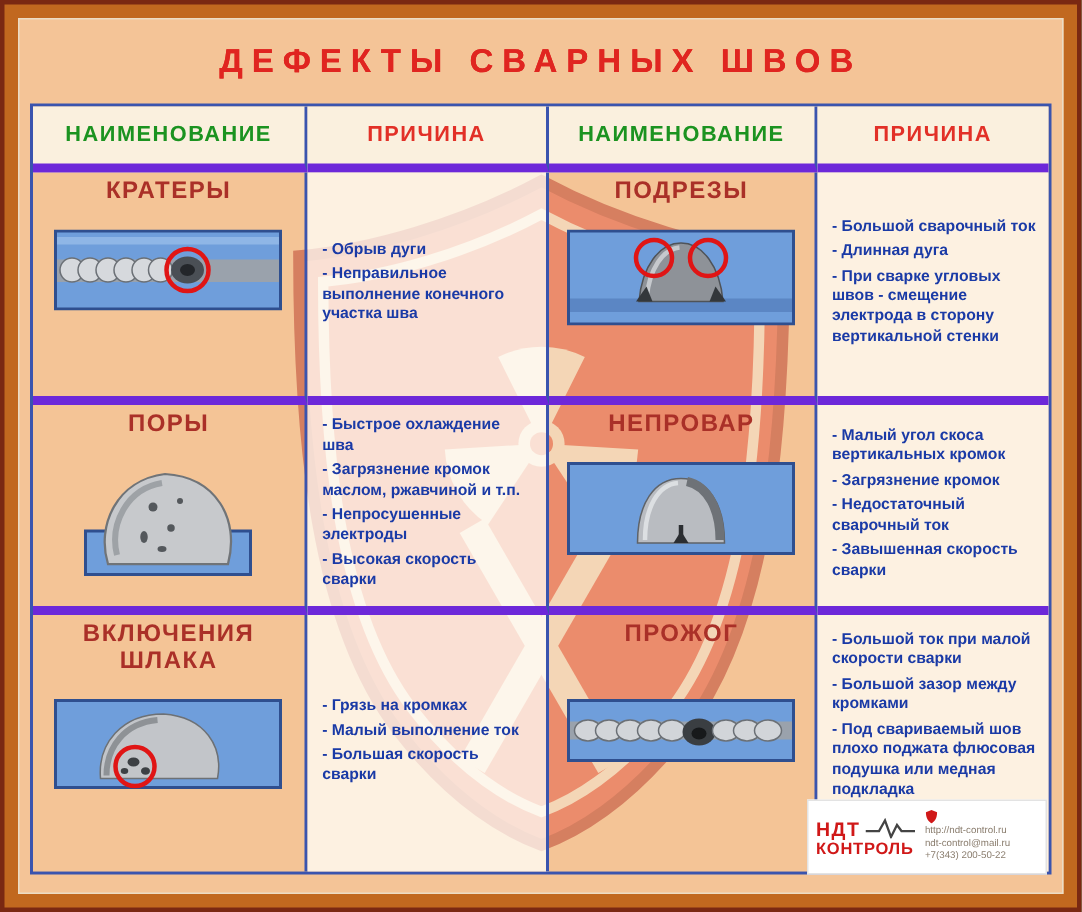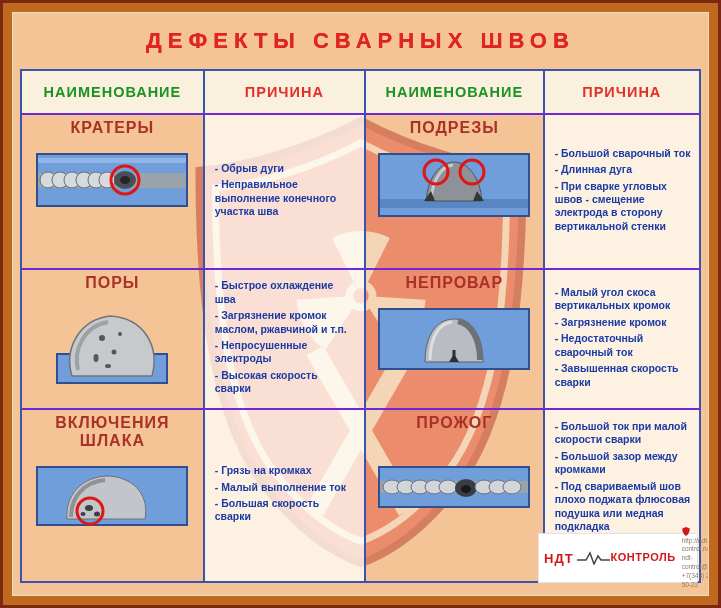--- a/index.html
+++ b/index.html
@@ -17,21 +17,21 @@
 
   .watermark { position:absolute; left:152px; top:98px; width:392px; height:462px; z-index:0; opacity:.55; pointer-events:none; }
 
   .table {
     position:relative; z-index:1; margin:0 7px;
     display:grid;
     grid-template-columns:27% 23.8% 26.4% 22.8%;
     grid-template-rows:44px 155px 140px 171px;
     border:2px solid #3a54ae;
   }
-  .cell { box-sizing:border-box; border-right:2px solid #3a54ae; border-bottom:2px solid #6d28d9; position:relative; }
+  .cell { box-sizing:border-box; border-right:2px solid #3a54ae; border-bottom:6px solid #6d28d9; position:relative; }
   .cell.col4 { border-right:none; }
   .cell.rlast { border-bottom:none; }
 
   .hdr { display:flex; align-items:center; justify-content:center; background:rgba(250,246,232,0.88); font-weight:bold; font-size:14.5px; letter-spacing:1px; }
   .hdr.name { color:#1b9320; }
   .hdr.cause { color:#e23027; }
 
   .name-cell { display:flex; flex-direction:column; align-items:center; background:rgba(246,199,150,0.18); }
   .defect-title { margin-top:4px; color:#aa3028; font-weight:bold; font-size:16px; letter-spacing:1px; text-align:center; }
   .defect-img { margin-top:16px; }
@@ -39,21 +39,21 @@
   .cause-cell { display:flex; flex-direction:column; justify-content:center; background:rgba(255,255,248,0.76); padding:6px 8px 6px 10px; }
   .cause-cell.top { justify-content:flex-start; padding-top:10px; }
   .cause-list { list-style:none; margin:0; padding:0; color:#1a3aa6; font-weight:bold; font-size:10.5px; line-height:1.28; }
   .cause-list li { margin-bottom:3px; }
 
   .footer-box {
     position:absolute; right:10px; bottom:12px; width:160px; height:50px;
     background:#ffffff; z-index:3; display:flex; align-items:center; padding:3px 5px; box-sizing:border-box;
     border:1px solid #e3e3e3;
   }
-  .brand-col { display:flex; flex-direction:row; margin-right:6px; }
+  .brand-col { display:flex; flex-direction:column; margin-right:6px; }
   .brand-top { display:flex; align-items:center; }
   .brand-ndt { color:#d01818; font-weight:bold; font-size:13px; letter-spacing:1px; }
   .brand-zig { margin-left:3px; }
   .brand-kontrol { color:#d01818; font-weight:bold; font-size:11px; letter-spacing:.5px; }
   .contact-col { display:flex; flex-direction:column; justify-content:center; }
   .contact-col .line { color:#8a7d6e; font-size:6.5px; line-height:1.35; }
   .mini-shield { margin-bottom:1px; }
 </style>
 </head>
 <body>

